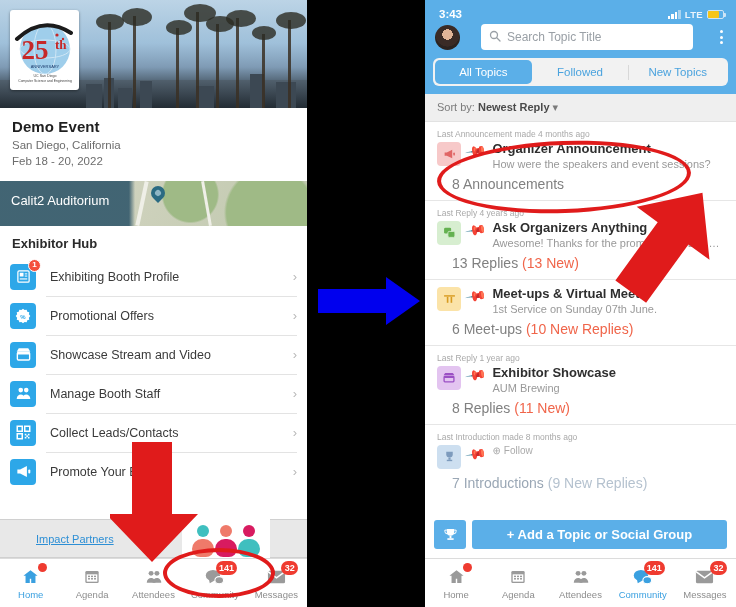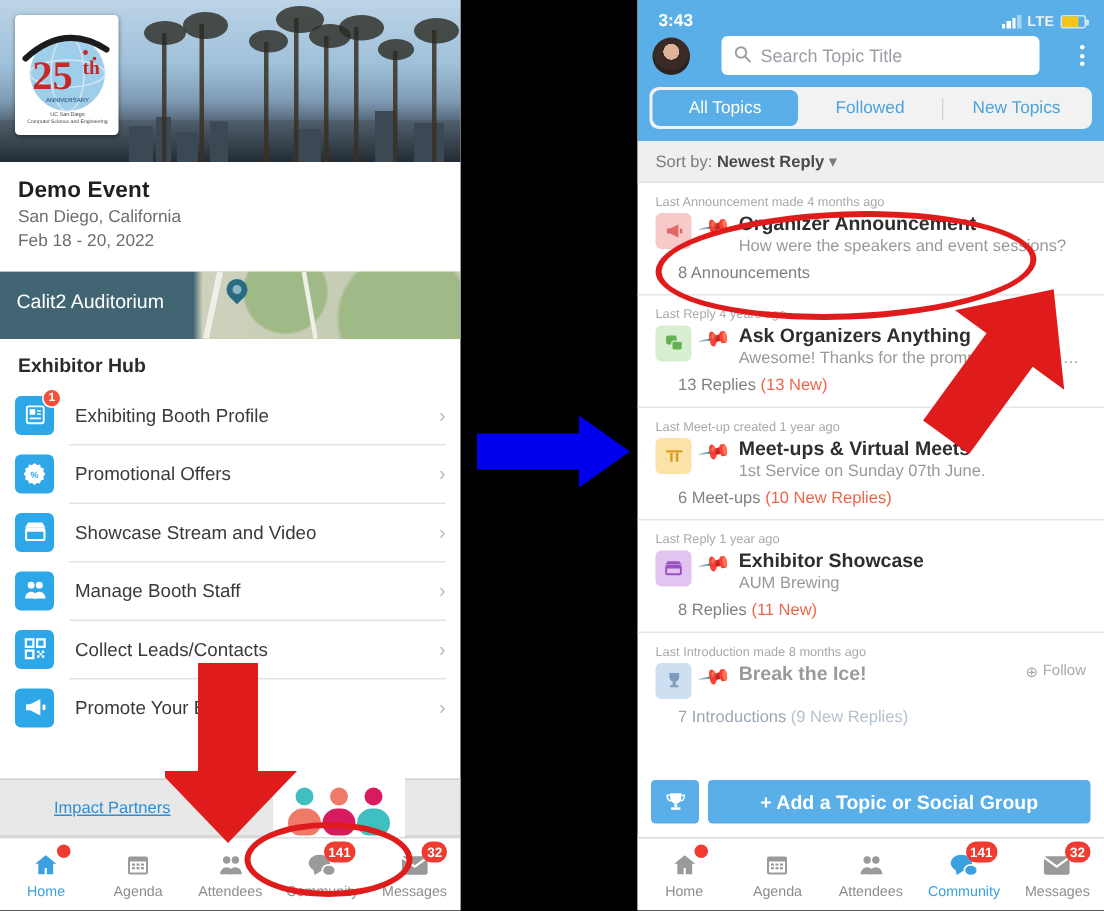--- a/index.html
+++ b/index.html
@@ -144,21 +144,21 @@
   .sortbar b { color:#4a4a4a; }
 
   .topic { padding: 7px 12px 8px 12px; border-bottom:1px solid #e6e6e6; position:relative; }
   .t-meta { font-size:8.5px; color:#a9a9a9; margin-bottom:3px; }
   .t-main { display:flex; align-items:flex-start; gap:7px; }
   .t-ico { width:24px; height:24px; border-radius:4px; flex:0 0 24px; display:flex; align-items:center; justify-content:center; font-size:12px;}
   .pin { font-size:14px; color:#222; flex:0 0 auto; margin-top:1px; transform: rotate(35deg); }
   .t-text { flex:1; min-width:0; }
   .t-title { font-size:13px; font-weight:bold; color:#2e2e2e; line-height:1.15; }
   .t-sub { font-size:11px; color:#999; margin-top:1px; white-space:nowrap; overflow:hidden; text-overflow:ellipsis;}
-  .t-count { font-size:11px; color:#808080; margin-top:6px;padding-left:15px; }
+  .t-count { font-size:14px; color:#808080; margin-top:6px;padding-left:15px; }
   .t-new { color:#f0654a; }
 
   .cta {
     position:absolute; left:0; bottom:51px; width:311px; height:44px;
     display:flex; align-items:center; padding: 0 9px; gap:6px;
   }
   .cta-trophy { width:32px; height:29px; background:#5bafe8; border-radius:3px;
                 display:flex; align-items:center; justify-content:center; color:#fff; font-size:15px;}
   .cta-btn { flex:1; height:29px; background:#5bafe8; border-radius:3px; color:#fff;
              font-size:13px; font-weight:bold; display:flex; align-items:center; justify-content:center;}
@@ -482,21 +482,20 @@
         <span class="pin">📌</span>
         <div class="t-text">
           <div class="t-title">Ask Organizers Anything</div>
           <div class="t-sub">Awesome! Thanks for the prompt help - Lori Allen</div>
         </div>
       </div>
       <div class="t-count"><span>13 Replies</span> <span class="t-new">(13 New)</span></div>
     </div>
 
     <div class="topic">
-      <div class="t-meta">Last Meet-up created 1 year ago</div>
       <div class="t-main">
         <div class="t-ico" style="background:#fbe3a8;">
           <svg width="13" height="12" viewBox="0 0 24 22" fill="#d89b20">
               <rect x="2" y="4" width="20" height="2.6"></rect>
               <rect x="7" y="7" width="3" height="11"></rect>
               <rect x="14" y="7" width="3" height="11"></rect>
             </svg>
         </div>
         <span class="pin">📌</span>
         <div class="t-text">
@@ -530,24 +529,20 @@
       <div class="t-meta">Last Introduction made 8 months ago</div>
       <div class="t-main">
         <div class="t-ico" style="background:#cddff0;">
           <svg width="13" height="13" viewBox="0 0 24 24" fill="#7d9bbd">
               <path d="M6 3h12v5a6 6 0 0 1-12 0z"></path>
               <rect x="10" y="14" width="4" height="4"></rect>
               <rect x="7" y="18" width="10" height="2.6"></rect>
             </svg>
         </div>
         <span class="pin">📌</span>
-        <div class="t-text">
-          <div class="t-title" style="color:#9a9a9a">Break the Ice!</div>
-          <div class="t-sub"></div>
-        </div>
         <div style="font-size:10px;color:#aaa;display:flex;align-items:center;gap:3px;">
           <span>⊕</span>
           <span>Follow</span>
         </div>
       </div>
       <div class="t-count" style="color:#9aa7b5"><span>7 Introductions</span> <span class="t-new" style="color:#b5c2cf">(9 New Replies)</span></div>
     </div>
 
     <div class="cta">
       <div class="cta-trophy">

